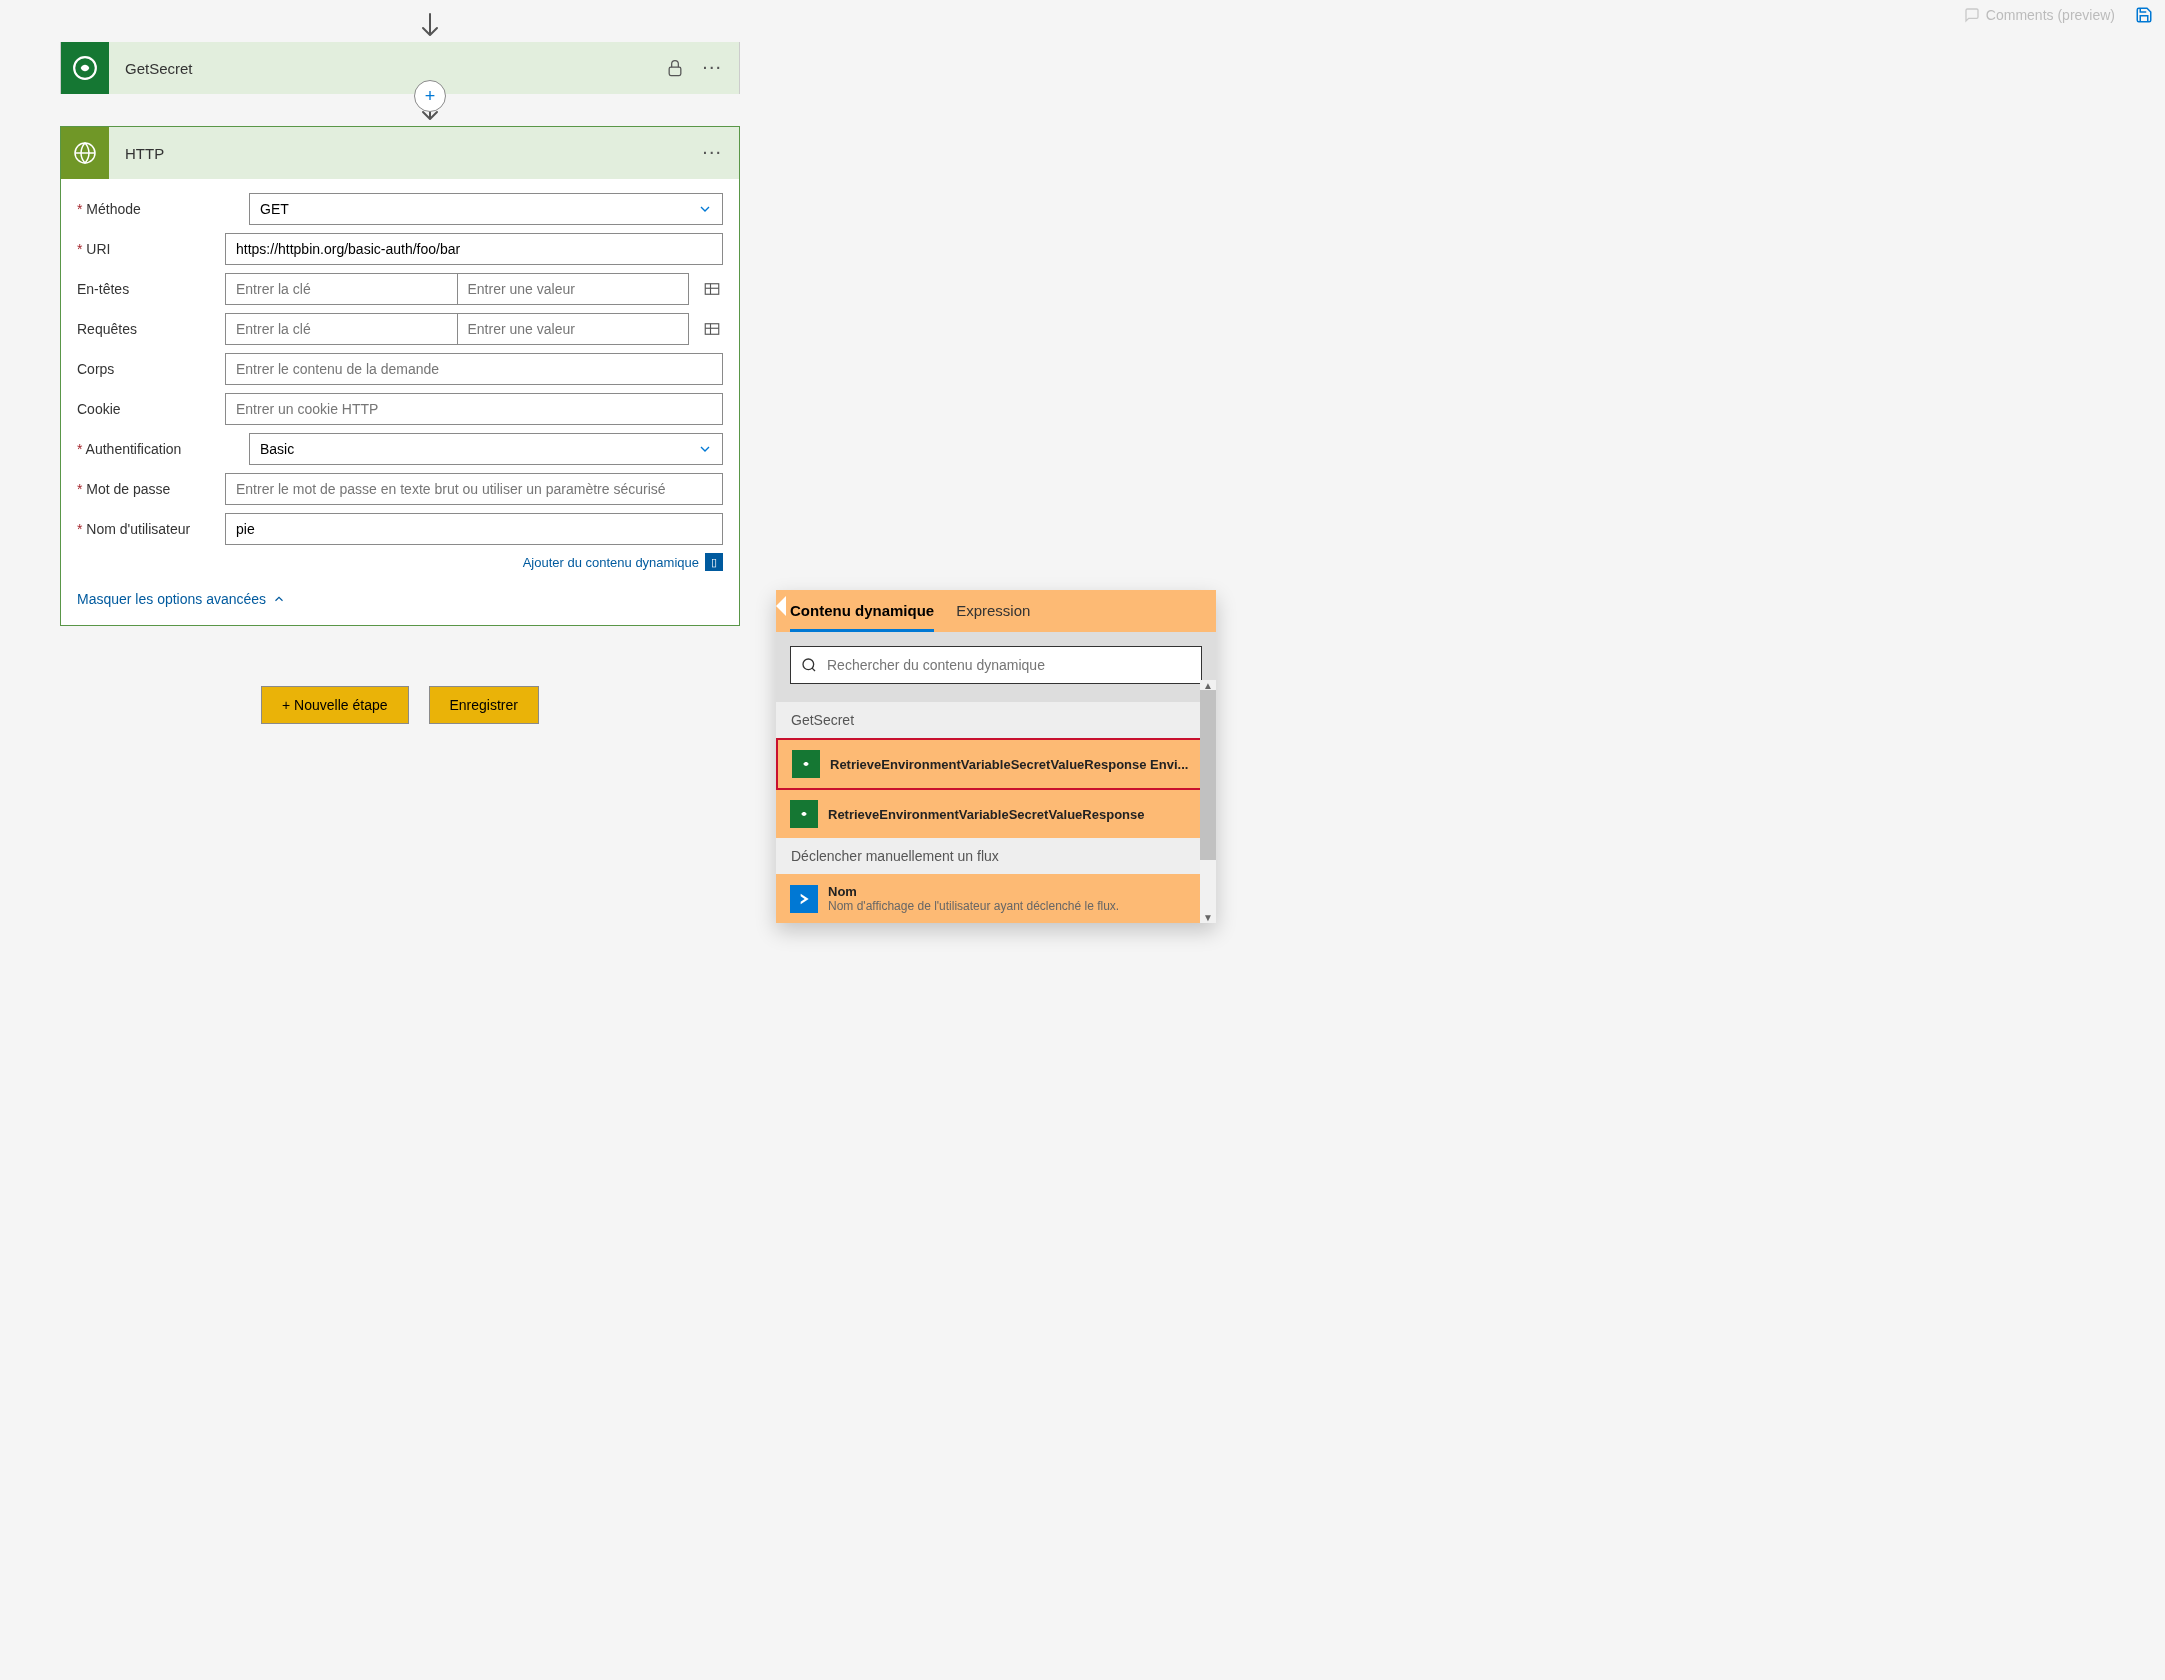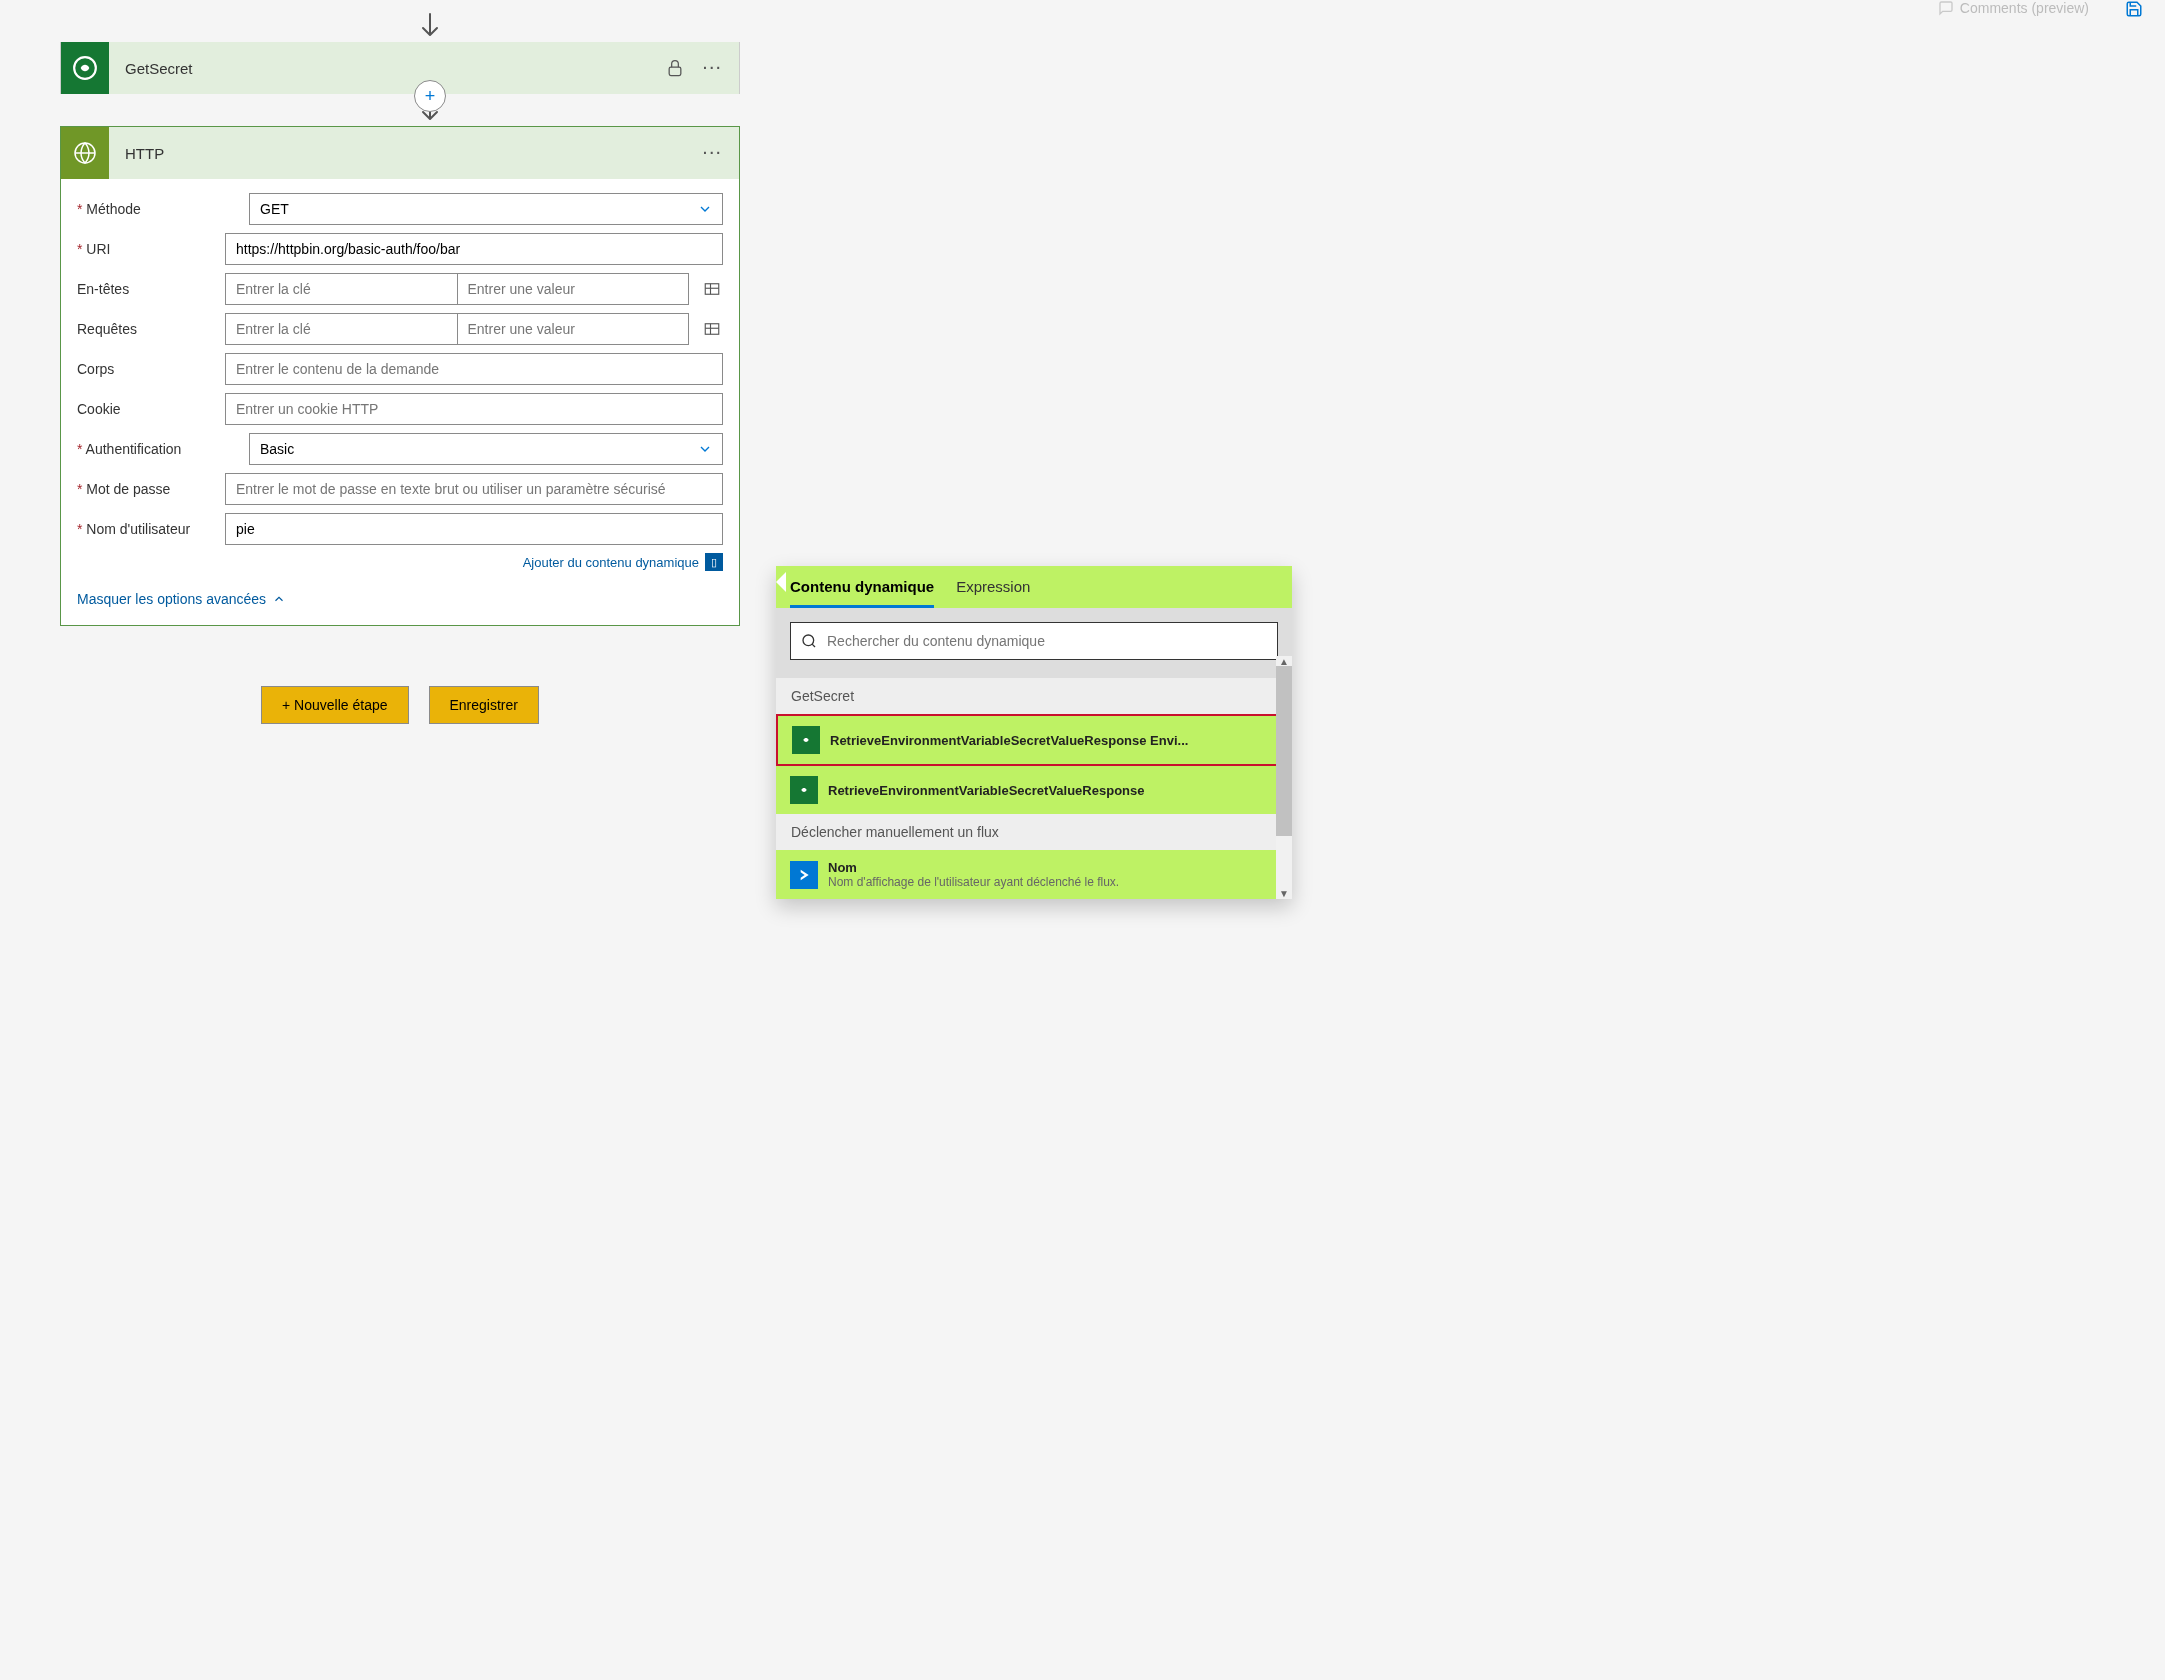--- a/index.html
+++ b/index.html
@@ -11,23 +11,23 @@
     height: 100vh;
     overflow: hidden;
     position: relative;
   }
   .topbar {
     position: absolute;
     top: 0;
     right: 0;
     height: 30px;
     display: flex;
-    align-items: flex-start;
-    gap: 36px;
-    padding-right: 22px;
+    align-items: center;
+    gap: 20px;
+    padding-right: 12px;
     color: #666;
   }
   .topbar-item { display: flex; align-items: center; gap: 6px; opacity: 0.4; }
   .designer {
     width: 740px;
     margin-left: 60px;
     margin-top: 10px;
   }
   .arrow-connector {
     display: flex;
@@ -165,23 +165,23 @@
     border: 1px solid #8a8a8a;
     background: #eab308;
     padding: 10px 20px;
     font-size: 14px;
     cursor: pointer;
   }
   
   .dyn-panel {
     position: absolute;
     left: 776px;
-    top: 566px;
-    width: 516px;
-    background: #bef264;
+    top: 590px;
+    width: 440px;
+    background: #fdba74;
     box-shadow: 0 8px 20px rgba(0,0,0,0.2);
   }
   .dyn-panel::before {
     content: "";
     position: absolute;
     left: -10px;
     top: 6px;
     border: 10px solid transparent;
     border-right-color: #fff;
   }

